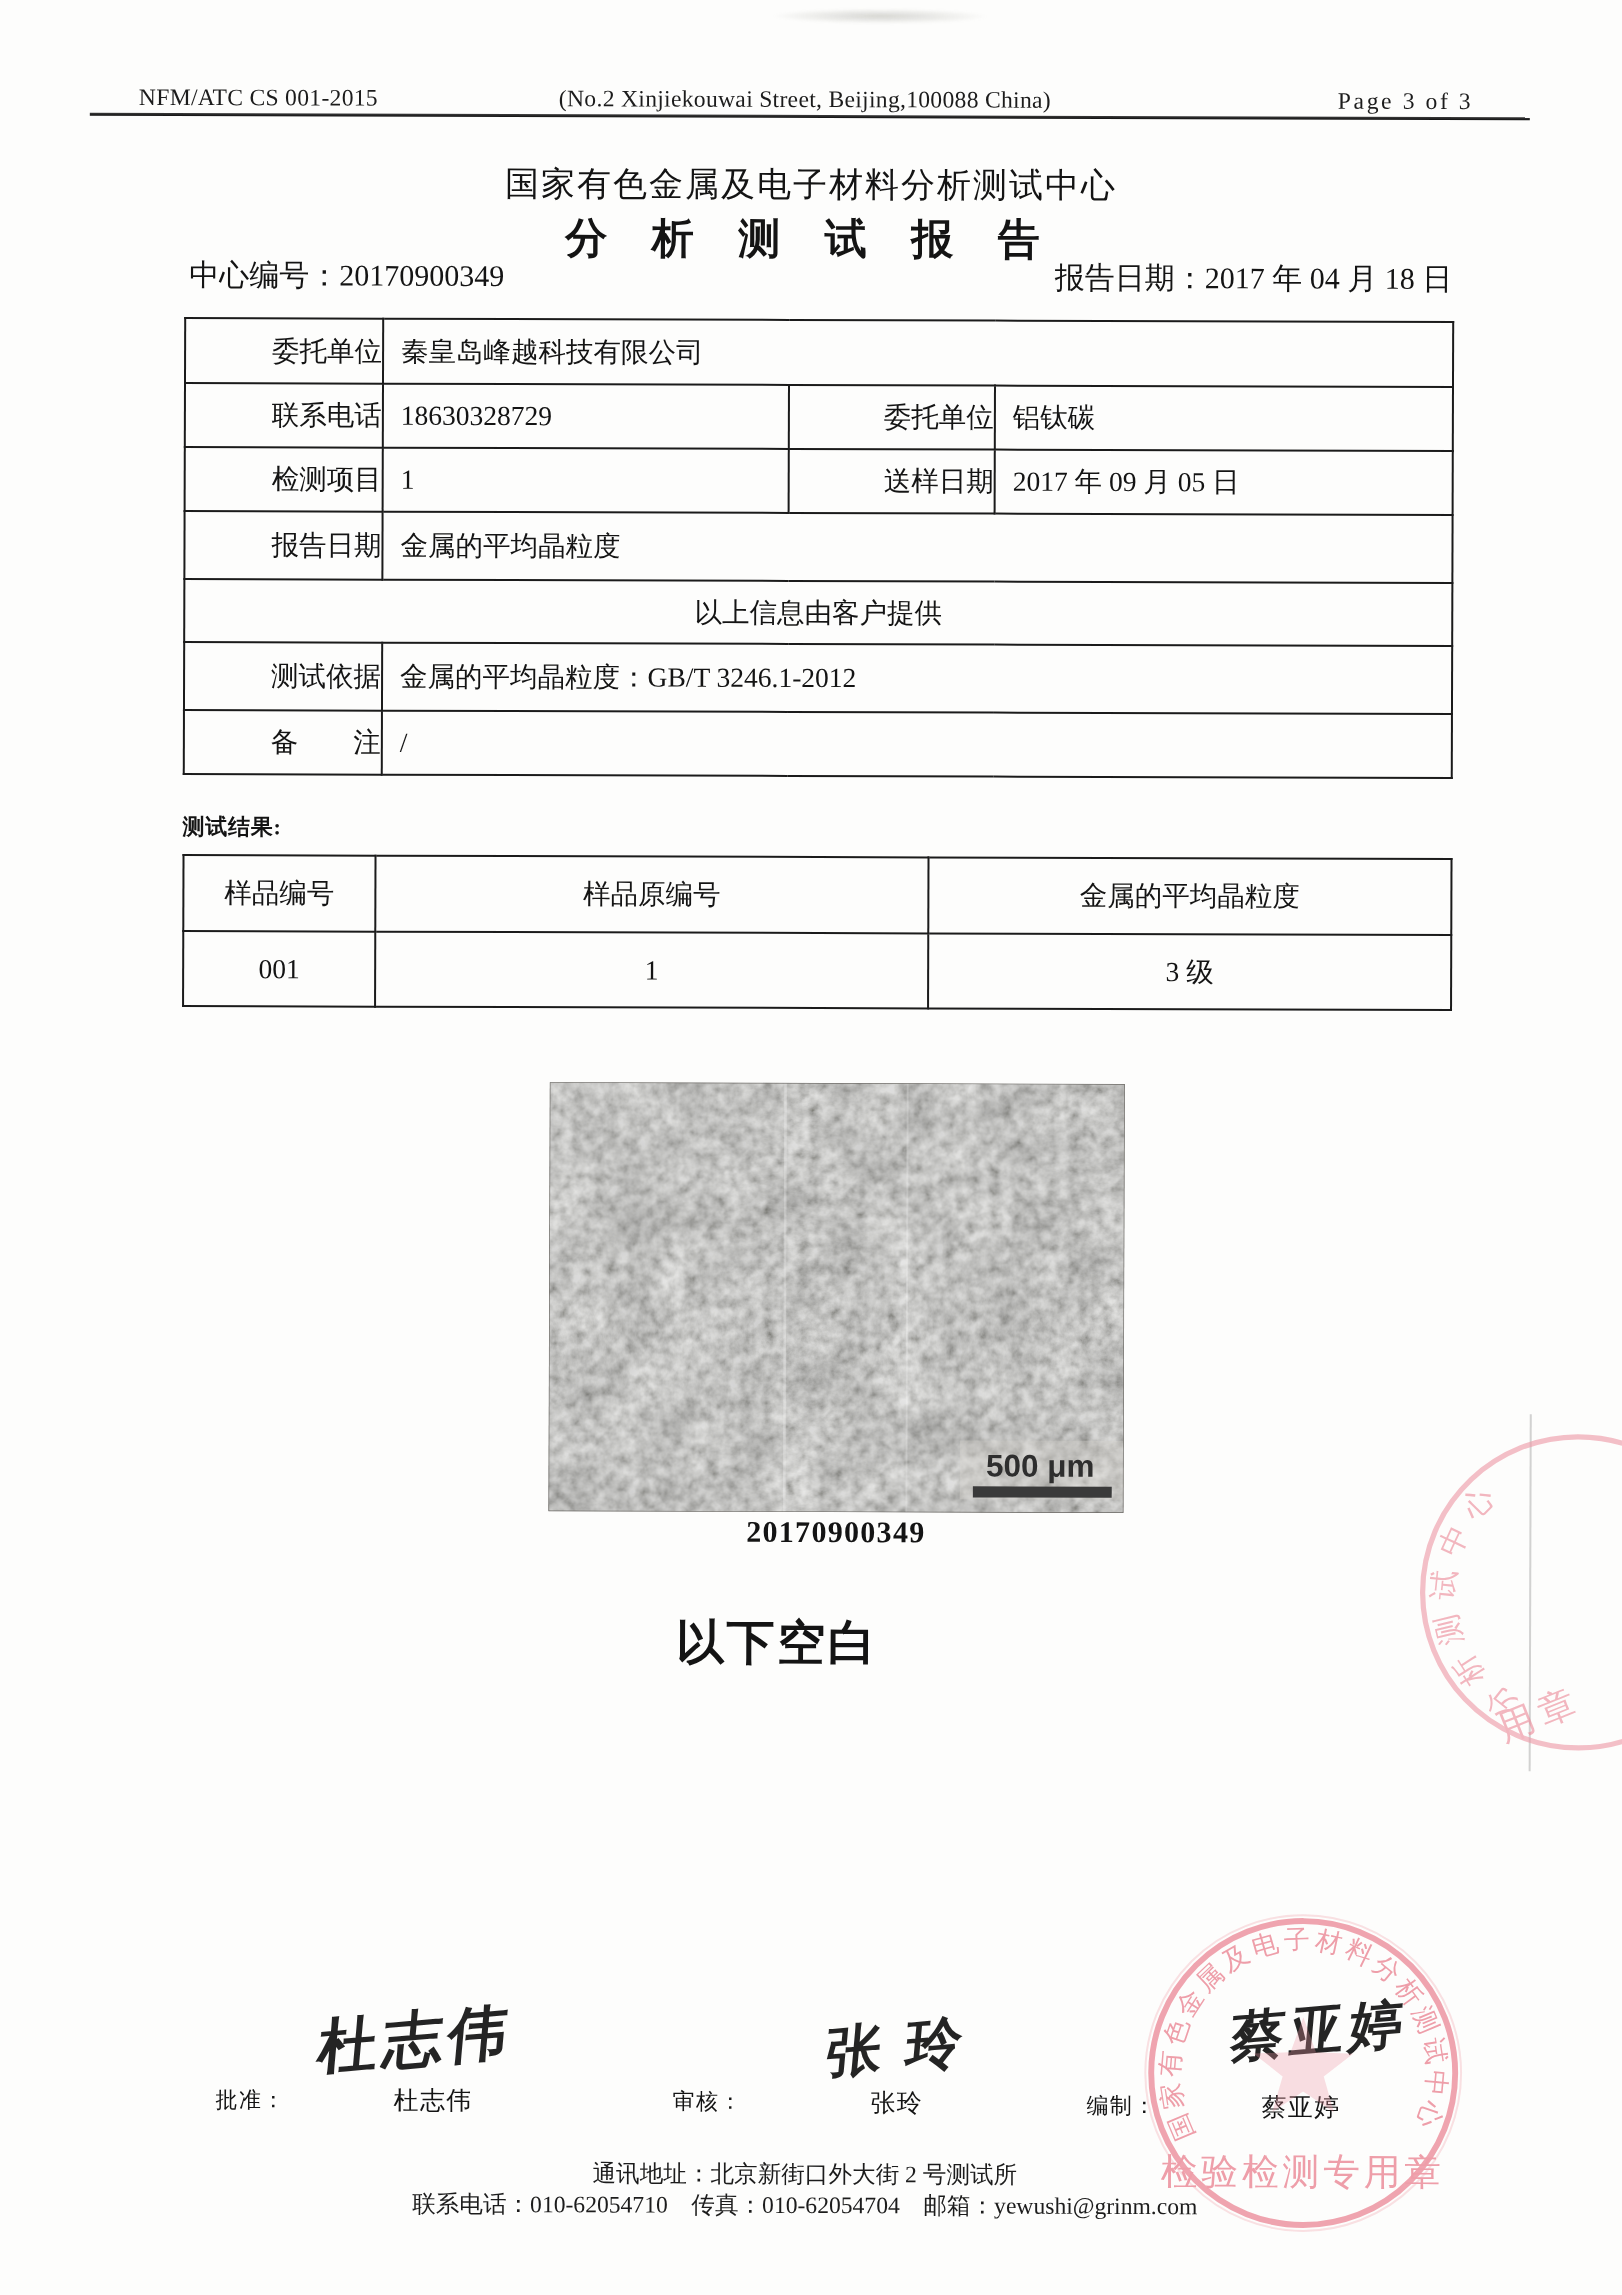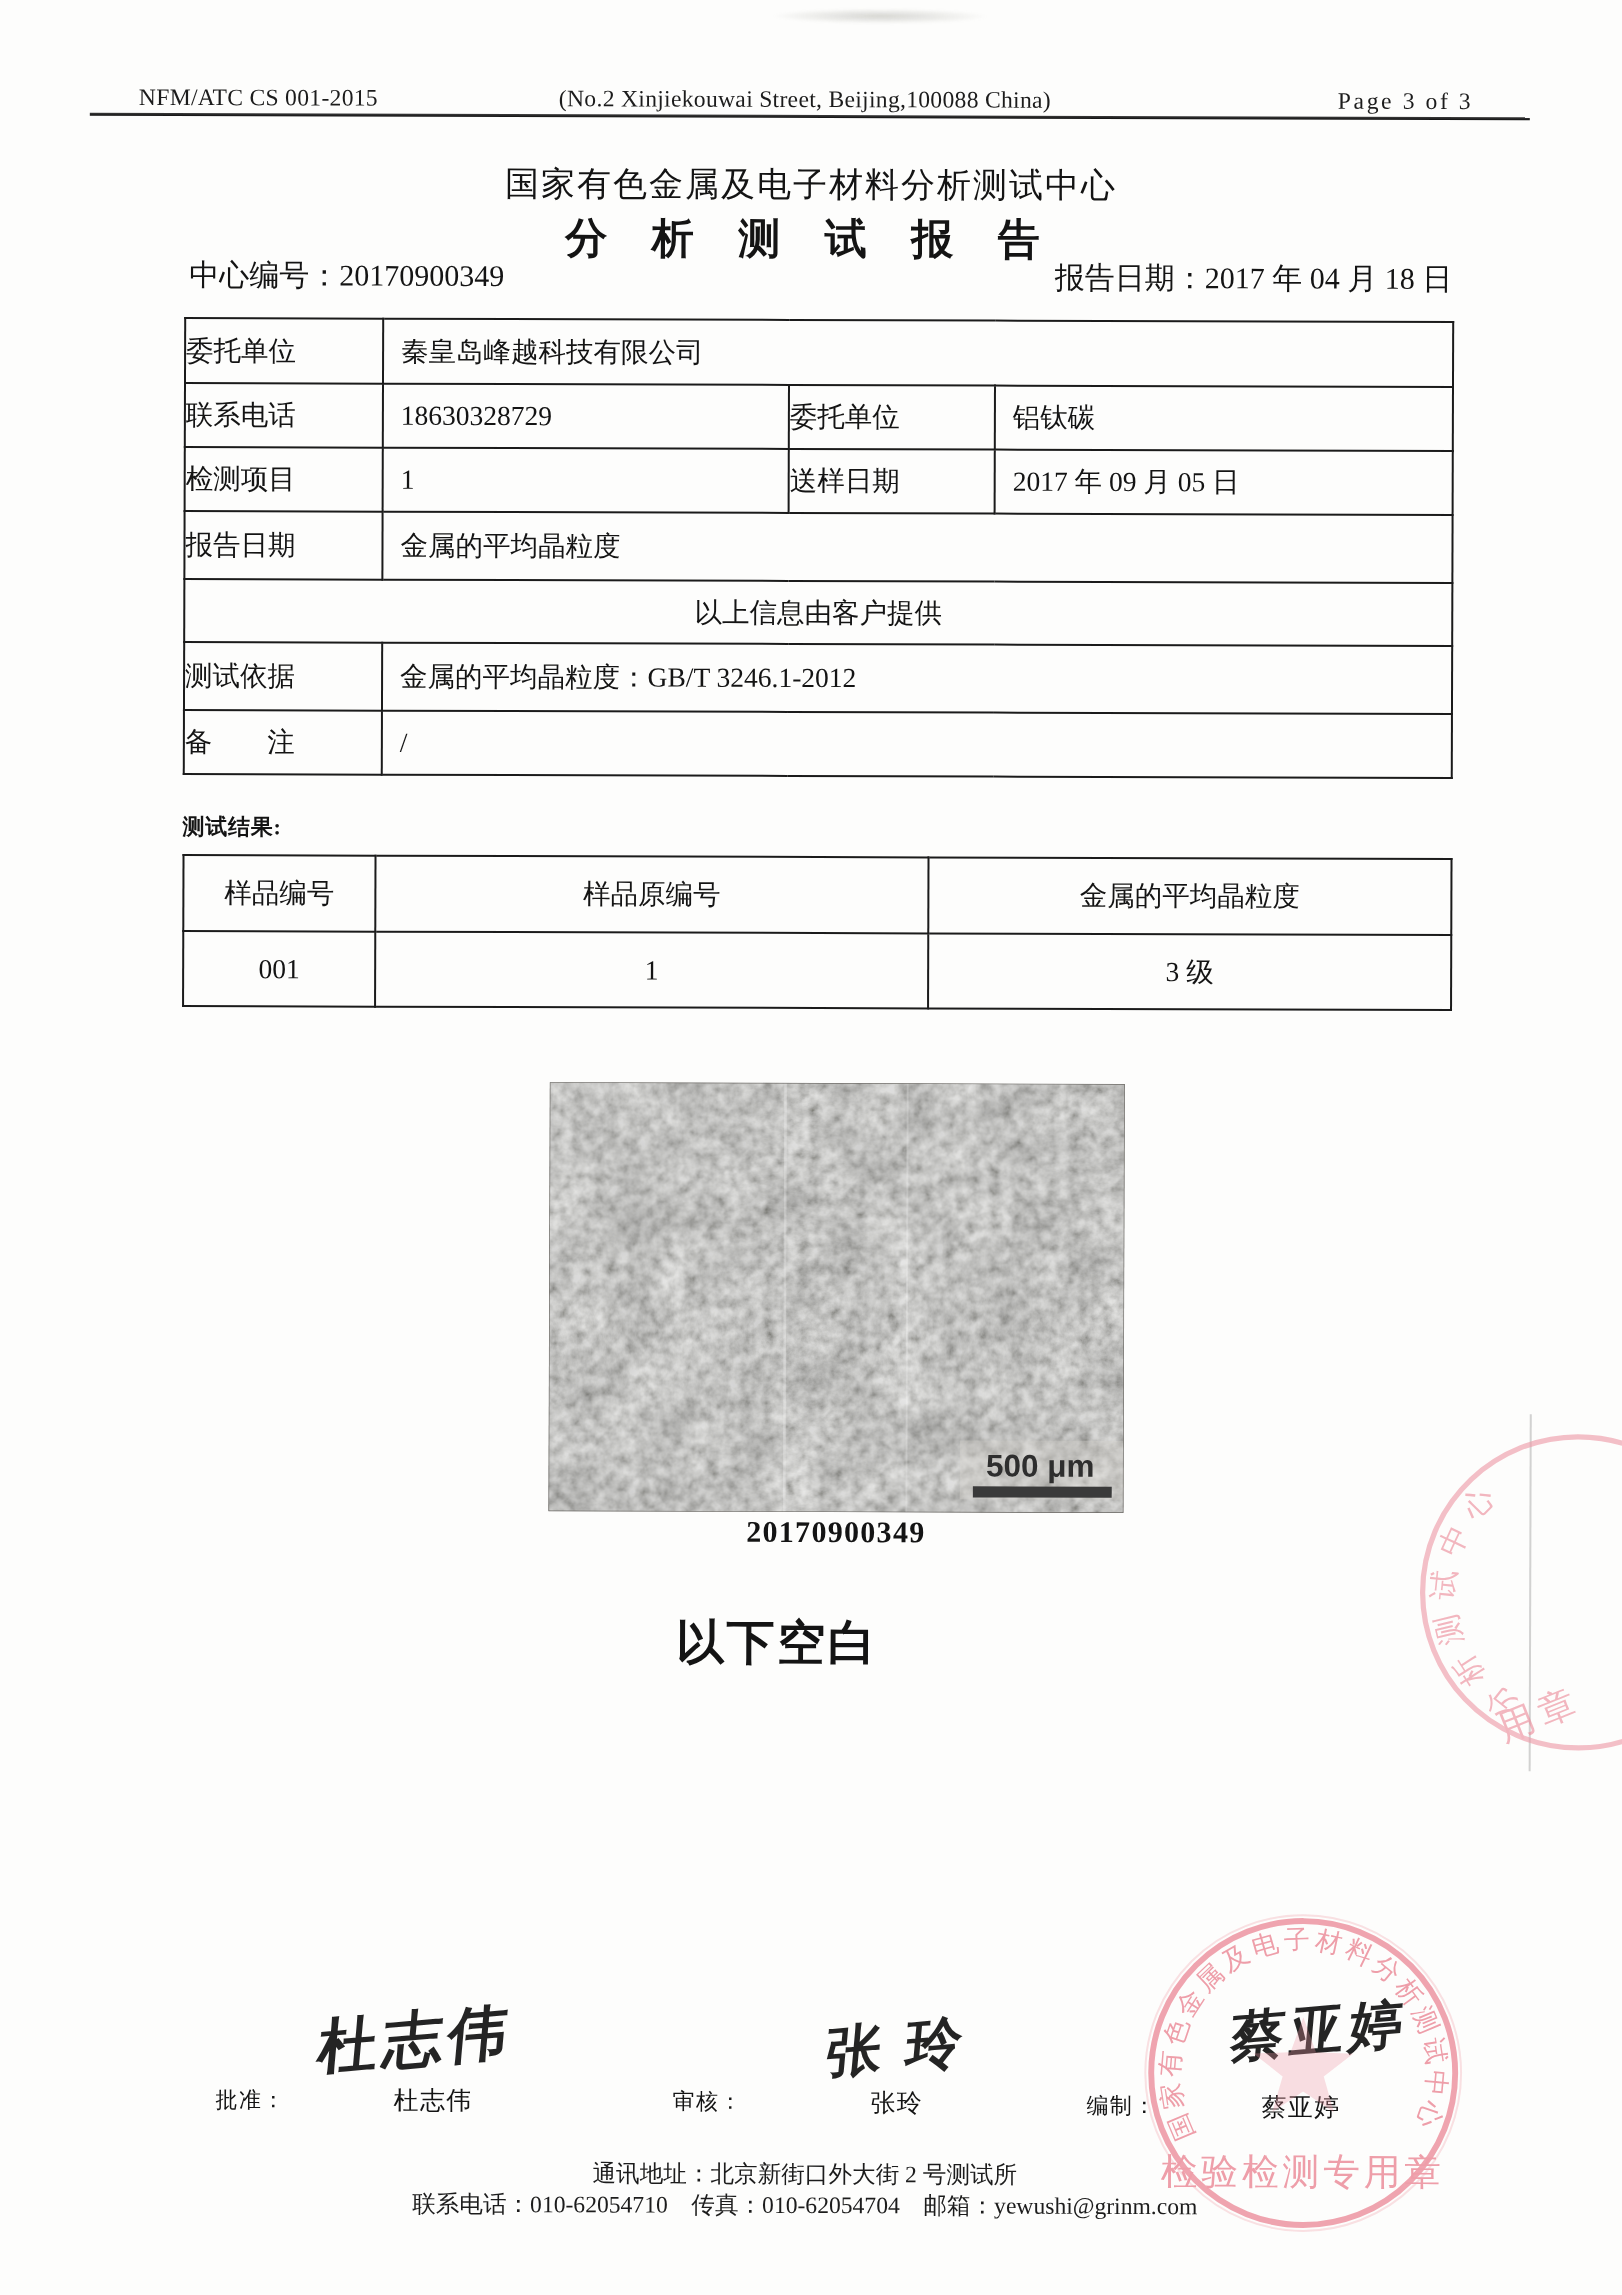--- a/index.html
+++ b/index.html
@@ -15,21 +15,21 @@
   .hdr{font-size:23.6px;letter-spacing:0.3px;color:#1c1c1c;}
   .hdr-rule{left:90px;top:115px;width:1440px;height:2.6px;background:linear-gradient(#3c3c3c,#111);}
   
   .org-title{left:0;top:162px;width:1623px;text-align:center;font-size:34px;letter-spacing:2px;}
   .report-title{left:0;top:211px;width:1623px;text-align:center;font-size:42px;font-weight:bold;letter-spacing:17px;}
   .meta{top:257px;font-size:30px;}
   
   table{border-collapse:collapse;table-layout:fixed;}
   .doc-table{border:2.6px solid #1b1b1b;}
   .doc-table td{border:2px solid #1b1b1b;font-size:27.5px;vertical-align:middle;padding:0;}
-  .doc-table td.lbl{text-align:left;}
+  .doc-table td.lbl{text-align:right;}
   .doc-table td.val{text-align:left;padding-left:17px;}
   .doc-table td.ctr{text-align:center;}
   .sec-label{left:185px;top:814px;font-size:22px;font-weight:bold;letter-spacing:0.7px;}
   
   .micro-caption{left:553px;top:1515px;width:575px;text-align:center;font-size:30px;font-weight:bold;letter-spacing:1.3px;}
   .blank-note{left:681px;top:1611px;font-size:48px;font-weight:600;letter-spacing:2.6px;}
   
   .sig-label{font-size:22px;letter-spacing:1.3px;}
   .sig-script{font-size:60px;font-weight:bold;color:#121212;transform:rotate(-5deg) skewX(-10deg);letter-spacing:5.2px;opacity:.92;}
   .sig-print{font-size:25px;letter-spacing:1.3px;}

